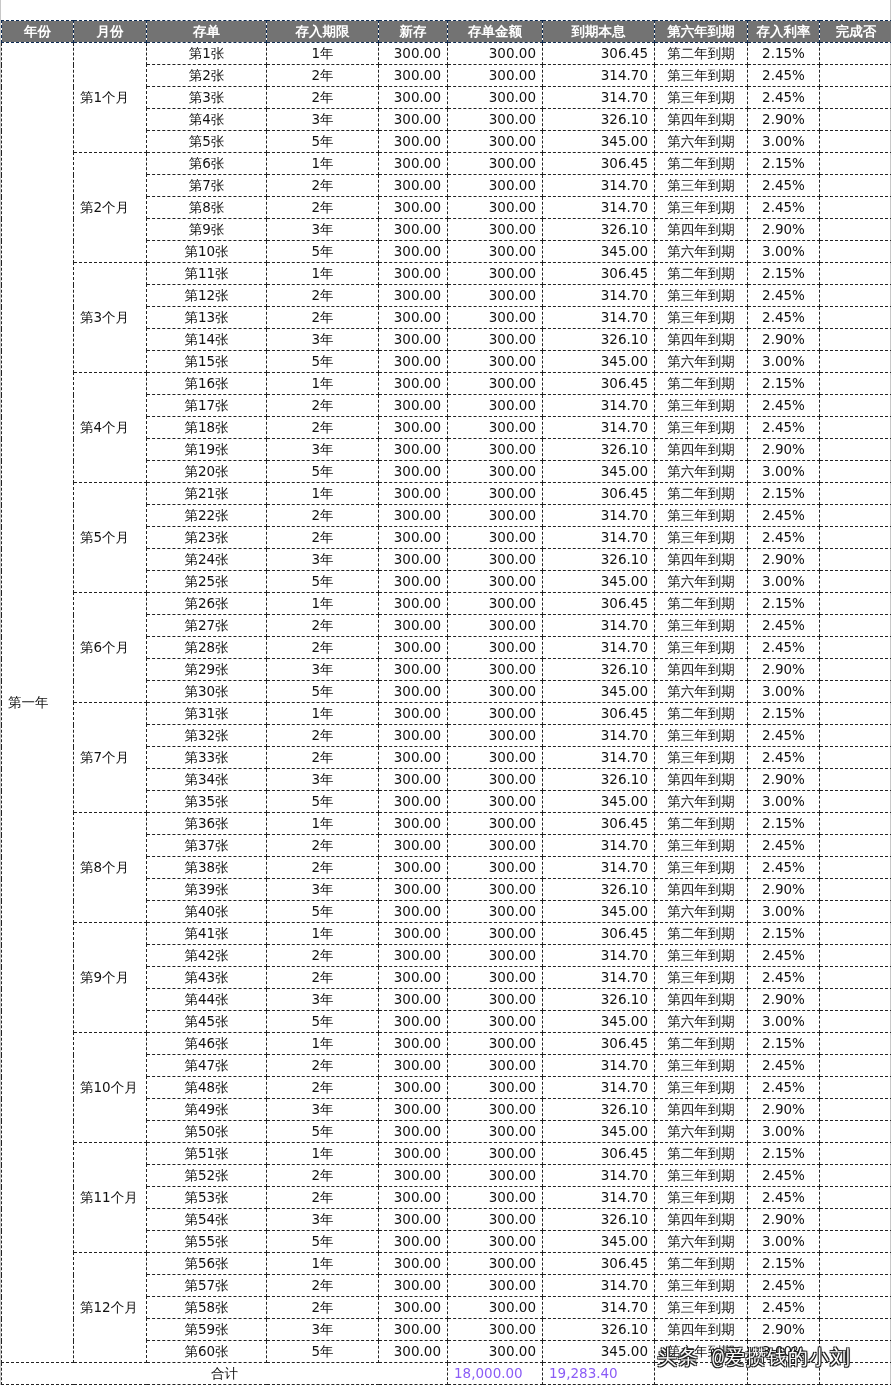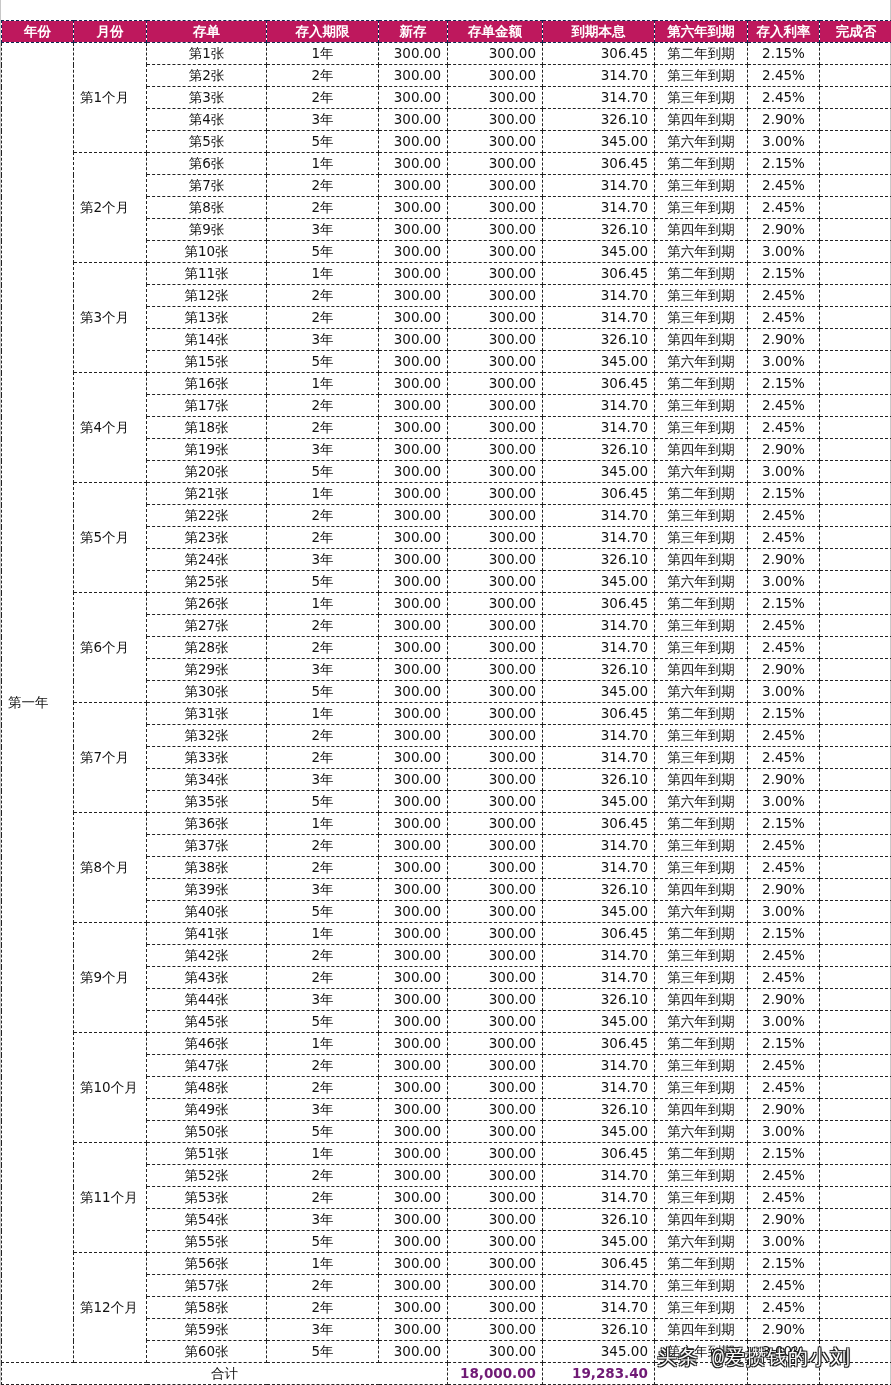--- a/index.html
+++ b/index.html
@@ -1,25 +1,25 @@
 <!DOCTYPE html>
 <html><head>
 <meta charset="utf-8">
 <style>
   html,body{margin:0;padding:0;background:#fff;}
   body{width:891px;height:1385px;overflow:hidden;font-family:"DejaVu Sans","Liberation Sans",sans-serif;color:#111;}
   .sheet{position:relative;width:891px;height:1385px;border-left:1px solid #c8c8c8;border-right:1px solid #c8c8c8;box-sizing:border-box;}
   .title{height:20px;line-height:20px;text-align:center;font-size:13px;color:#222;}
   table{border-collapse:collapse;table-layout:fixed;width:891px;position:absolute;left:0;top:20px;}
   th,td{font-size:13.5px;padding:0 6px;height:21px;line-height:21px;box-sizing:border-box;white-space:nowrap;overflow:hidden;border:1px dashed #222;}
-  th{background:#be185d;color:#fff;font-weight:bold;text-align:center;border-color:#0d2a52;}
+  th{background:#737373;color:#fff;font-weight:bold;text-align:center;border-color:#0d2a52;}
   td.c{text-align:center;}
   td.r{text-align:right;}
   td.span{vertical-align:middle;}
-  td.total{color:#701a75;font-weight:bold;text-align:right;}
+  td.total{color:#8b5cf6;font-weight:normal;text-align:left;}
   .wm{position:absolute;left:656px;top:1344px;font-size:20px;color:#fff;letter-spacing:1px;
       text-shadow:0 0 2px #222,1px 1px 0 #222,-1px -1px 0 #222,1px -1px 0 #222,-1px 1px 0 #222;font-family:Liberation Mono, monospace;}
 </style>
 </head>
 <body>
 
 <div class="sheet">
   <table>
     <colgroup>
       <col style="width:72px">

